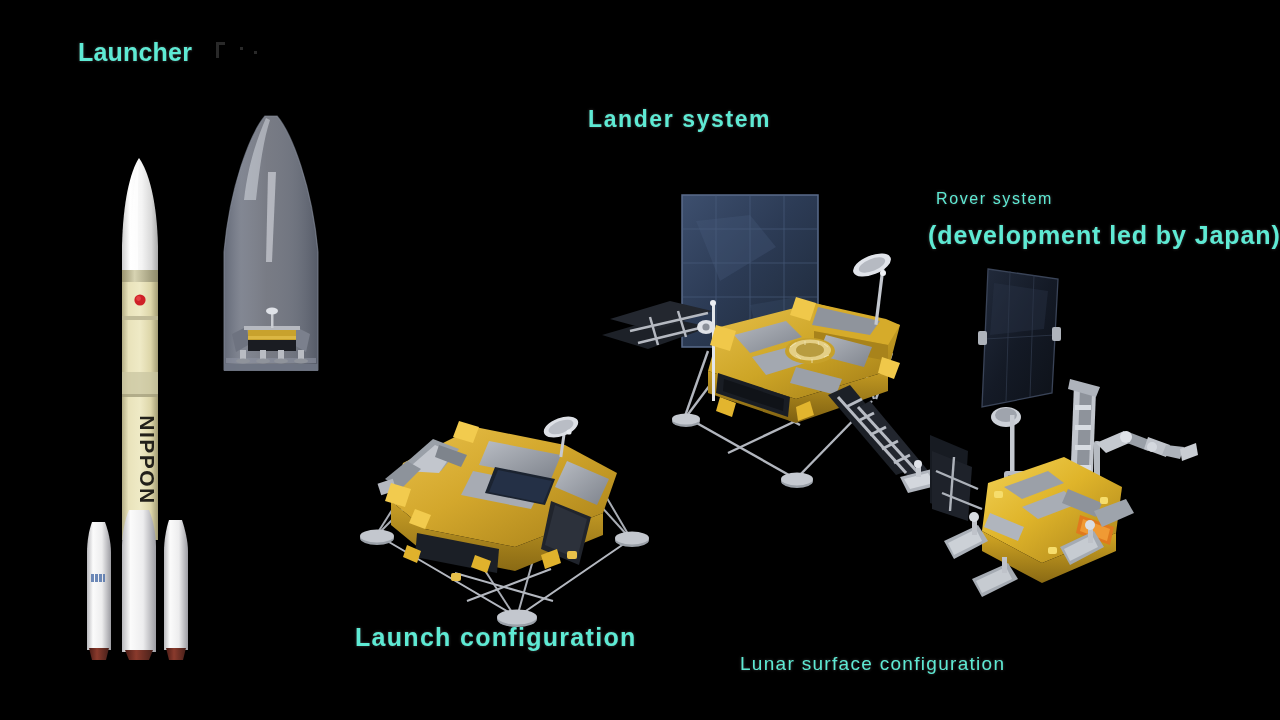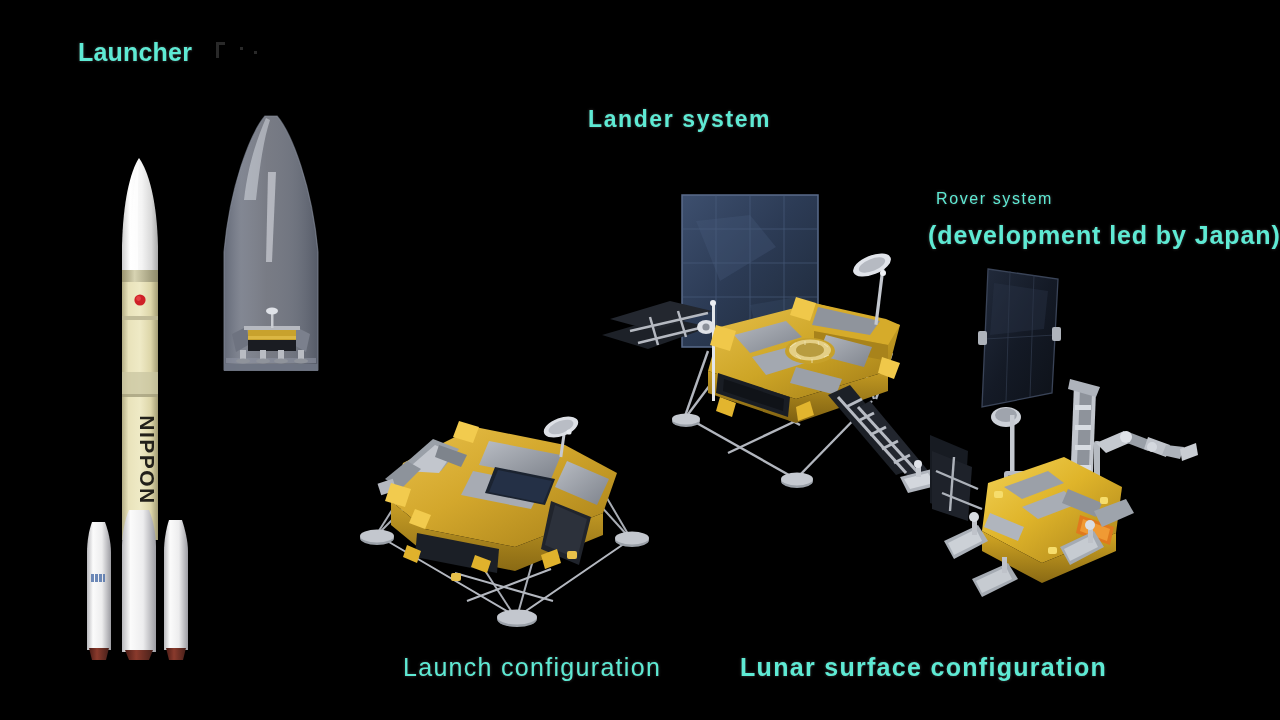--- a/index.html
+++ b/index.html
@@ -12,22 +12,22 @@
 
   
   .lbl { position:absolute; white-space:nowrap; color:#5eead4; text-shadow:0 0 3px rgba(255,255,255,.25); }
 
   #label-launcher       { left:78px;  top:38px;  font-size:25px; font-weight:bold; letter-spacing:.2px; }
   #label-launcher-sub   { left:90px;  top:82px;  font-size:25px; font-weight:400; letter-spacing:.1px; }
   #label-lander         { left:588px; top:106px; font-size:23px; font-weight:bold; letter-spacing:1.6px; }
   #label-lander-sub     { left:614px; top:136px; font-size:19px; font-weight:bold; letter-spacing:.9px; }
   #label-rover          { left:936px; top:190px; font-size:16px; font-weight:normal; letter-spacing:1.6px; }
   #label-rover-sub      { left:928px; top:221px; font-size:25px; font-weight:bold; letter-spacing:.9px; }
-  #label-launch-config  { left:355px; top:653px; font-size:25px; font-weight:normal; letter-spacing:1.3px;margin-left:48px; }
-  #label-lunar-config   { left:740px; top:653px; font-size:25px; font-weight:bold; letter-spacing:1.3px; }
+  #label-launch-config  { left:355px; top:623px; font-size:25px; font-weight:bold; letter-spacing:1.3px; }
+  #label-lunar-config   { left:740px; top:653px; font-size:19px; font-weight:normal; letter-spacing:1.3px; }
 
   
   #artifact-glyph { position:absolute; left:216px; top:42px; width:48px; height:22px; opacity:.16; }
   #artifact-glyph i { position:absolute; background:#fff; display:block; }
 
   
   .art { position:absolute; }
 
   
   #art-launcher-rocket { left:78px;  top:150px; width:130px; height:510px; }

